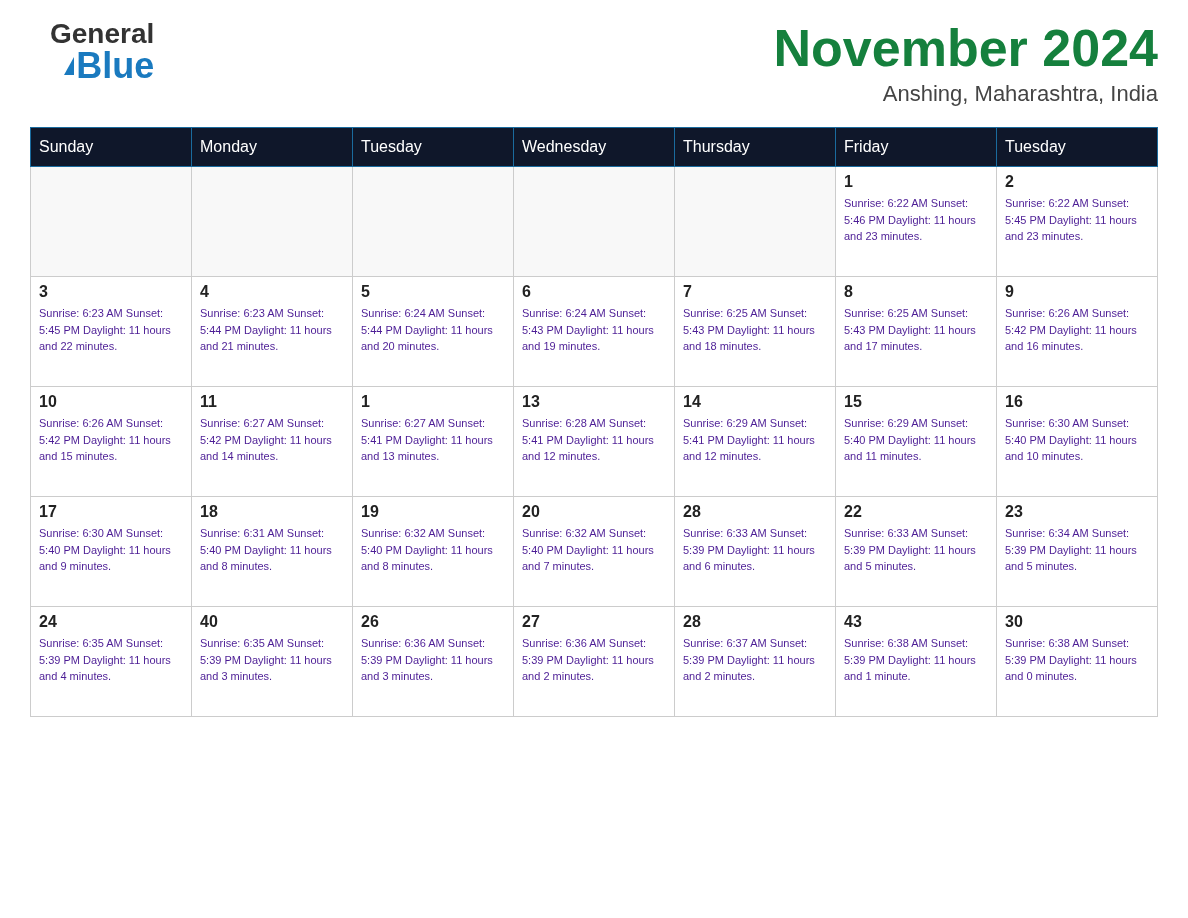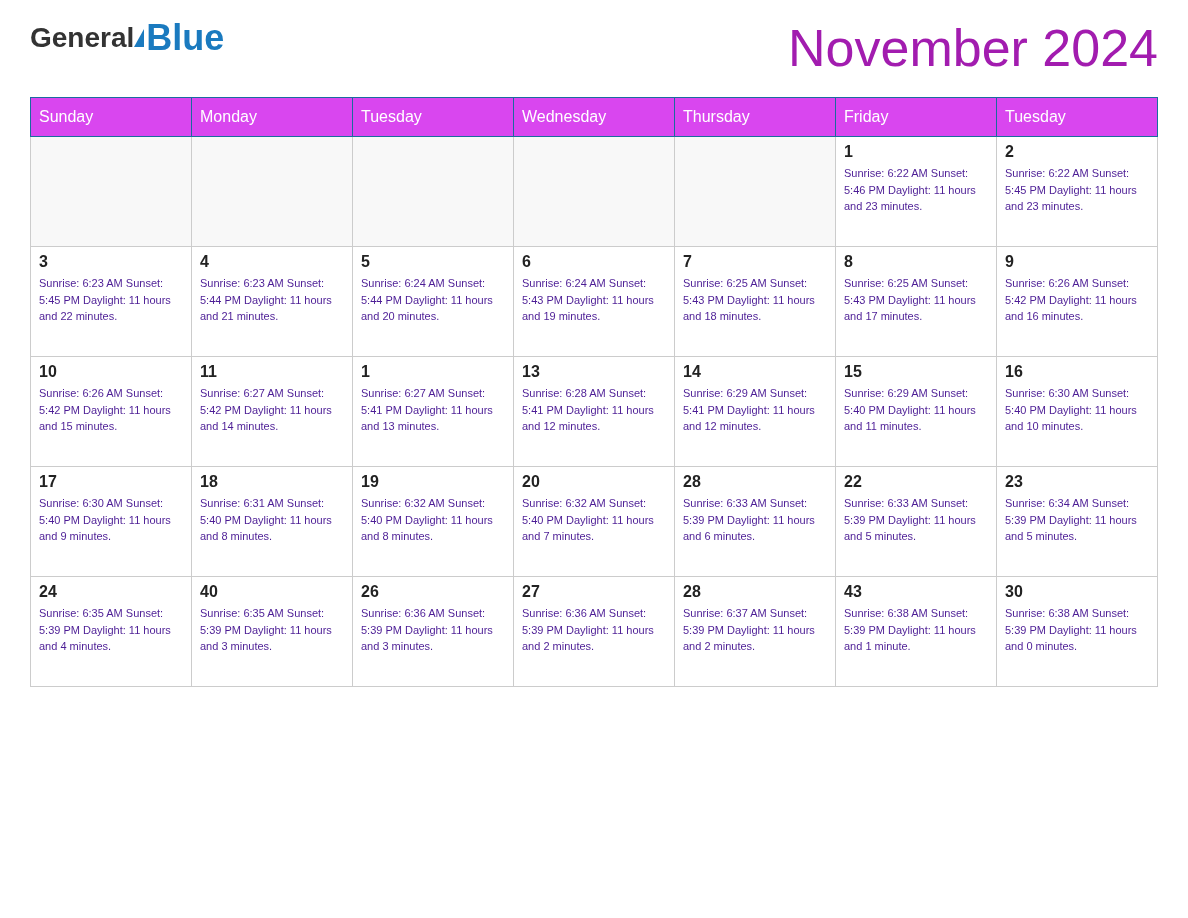--- a/index.html
+++ b/index.html
@@ -11,22 +11,23 @@
       min-height: 918px;
     }
     .header-area {
       display: flex;
       justify-content: space-between;
       align-items: flex-start;
       margin-bottom: 20px;
     }
     .logo {
       display: flex;
-      flex-direction: row;
-      align-items: center;
+      flex-direction: column;
+      align-items: flex-end;
+      margin-left: 20px;
     }
     .logo-general {
       font-size: 28px;
       font-weight: bold;
       color: #333;
       line-height: 1;
     }
     .logo-blue {
       font-size: 36px;
       font-weight: bold;
@@ -41,36 +42,36 @@
       border-left: 10px solid transparent;
       border-bottom: 18px solid #1a7abf;
       display: inline-block;
       margin-right: 2px;
     }
     .title-area {
       text-align: right;
     }
     .month-title {
       font-size: 52px;
-      font-weight: normal;
-      color: #a21caf;
+      font-weight: bold;
+      color: #15803d;
       line-height: 1.1;
     }
     .location-title {
       font-size: 22px;
       color: #444;
       margin-top: 4px;
     }
     table {
       width: 100%;
       border-collapse: collapse;
       table-layout: fixed;
     }
     thead tr th {
-      background-color: #d946ef;
+      background-color: #0f172a;
       color: #fff;
       padding: 10px 8px;
       text-align: left;
       font-size: 16px;
       font-weight: normal;
       border: 1px solid #1a6b9e;
     }
     tbody tr td {
       border: 1px solid #ccc;
       vertical-align: top;
@@ -98,20 +99,21 @@
 <div class="header-area">
   <div class="logo">
     <span class="logo-general">General</span>
     <span class="logo-blue">
       <span class="logo-triangle"></span>
       <span>Blue</span>
     </span>
   </div>
   <div class="title-area">
     <div class="month-title">November 2024</div>
+    <div class="location-title">Anshing, Maharashtra, India</div>
   </div>
 </div>
 
 <table>
   <thead>
     <tr>
     <th>Sunday</th>
         <th>Monday</th>
         <th>Tuesday</th>
         <th>Wednesday</th>

